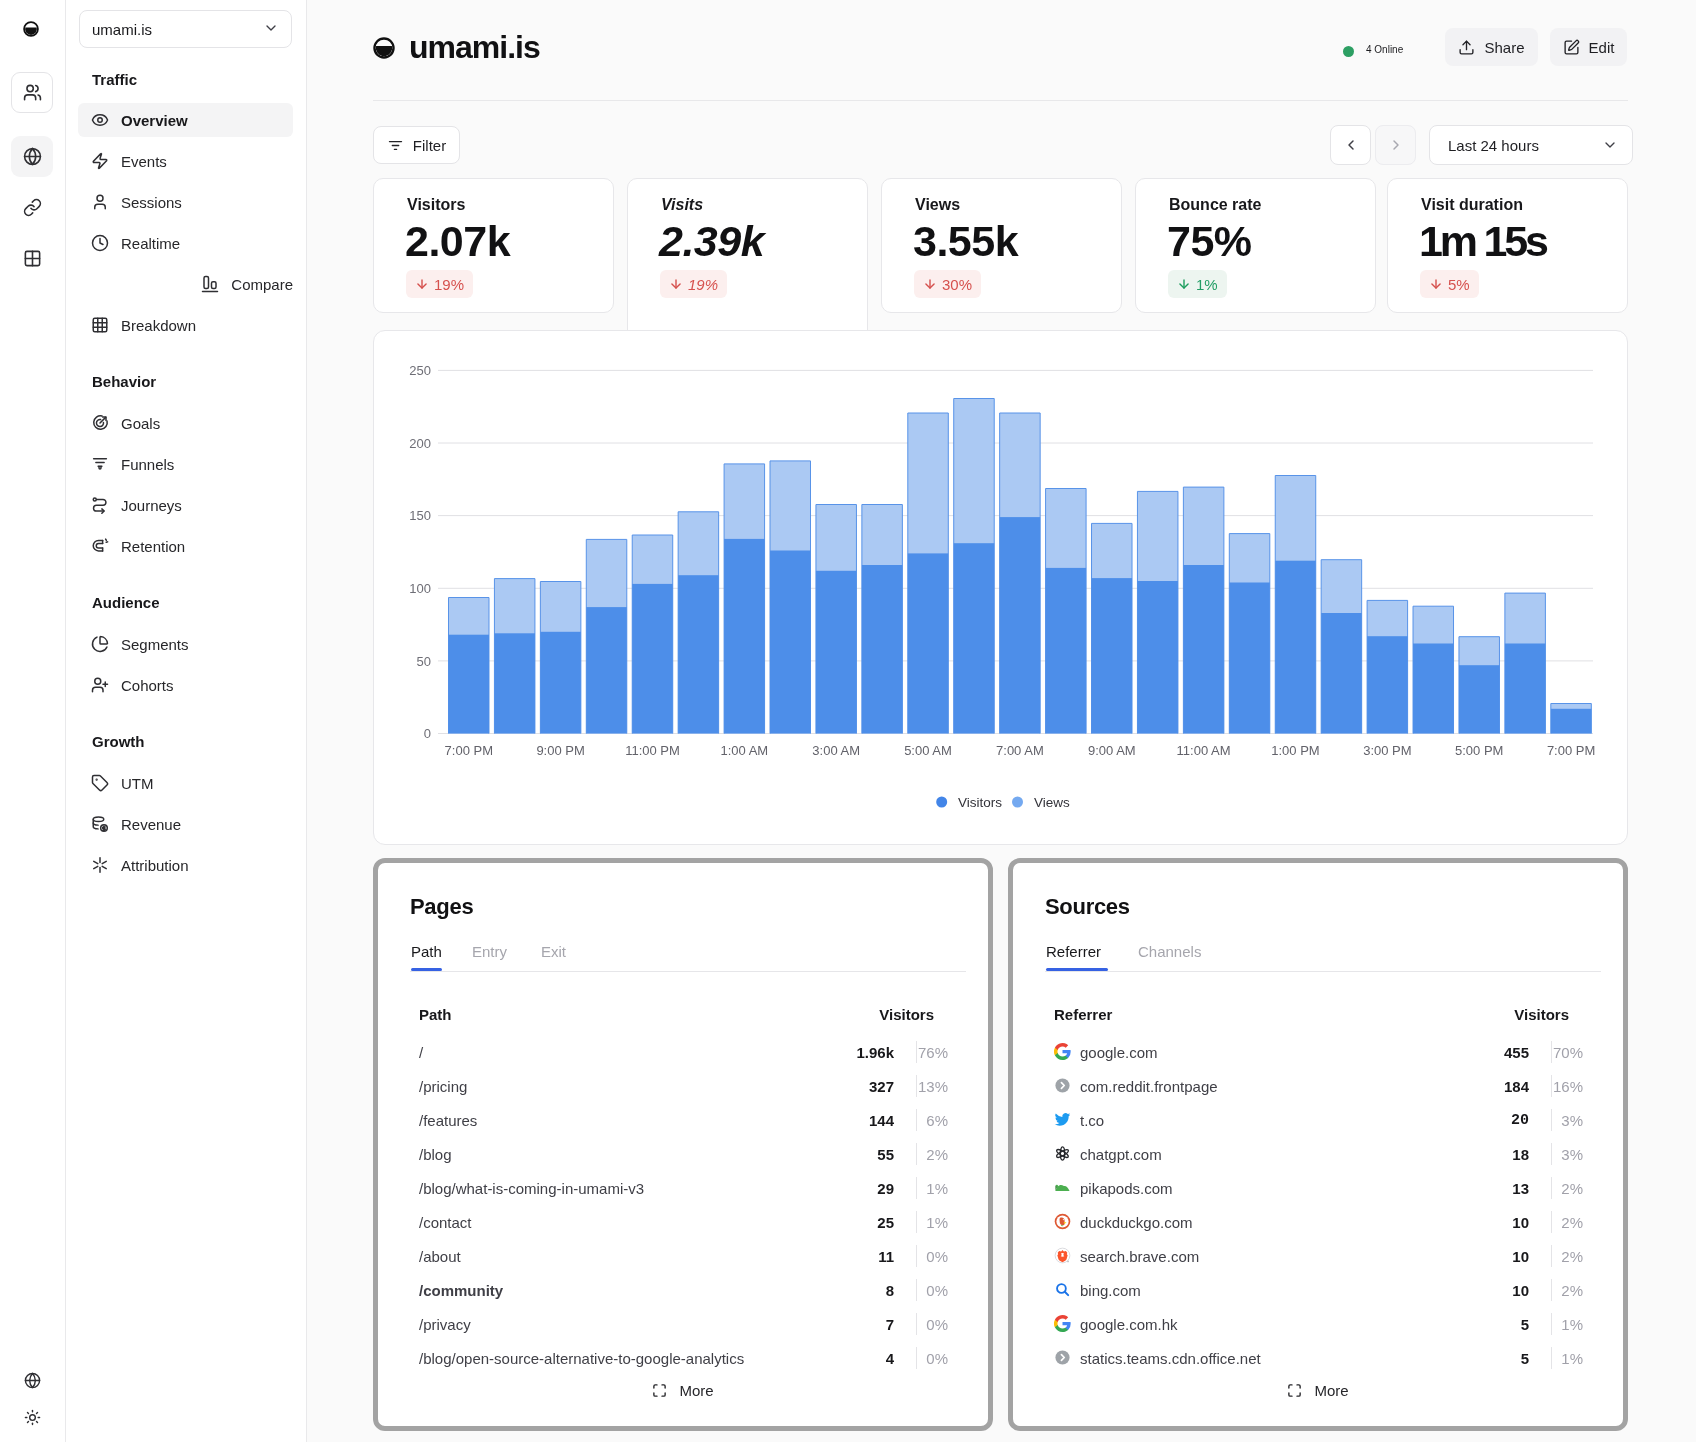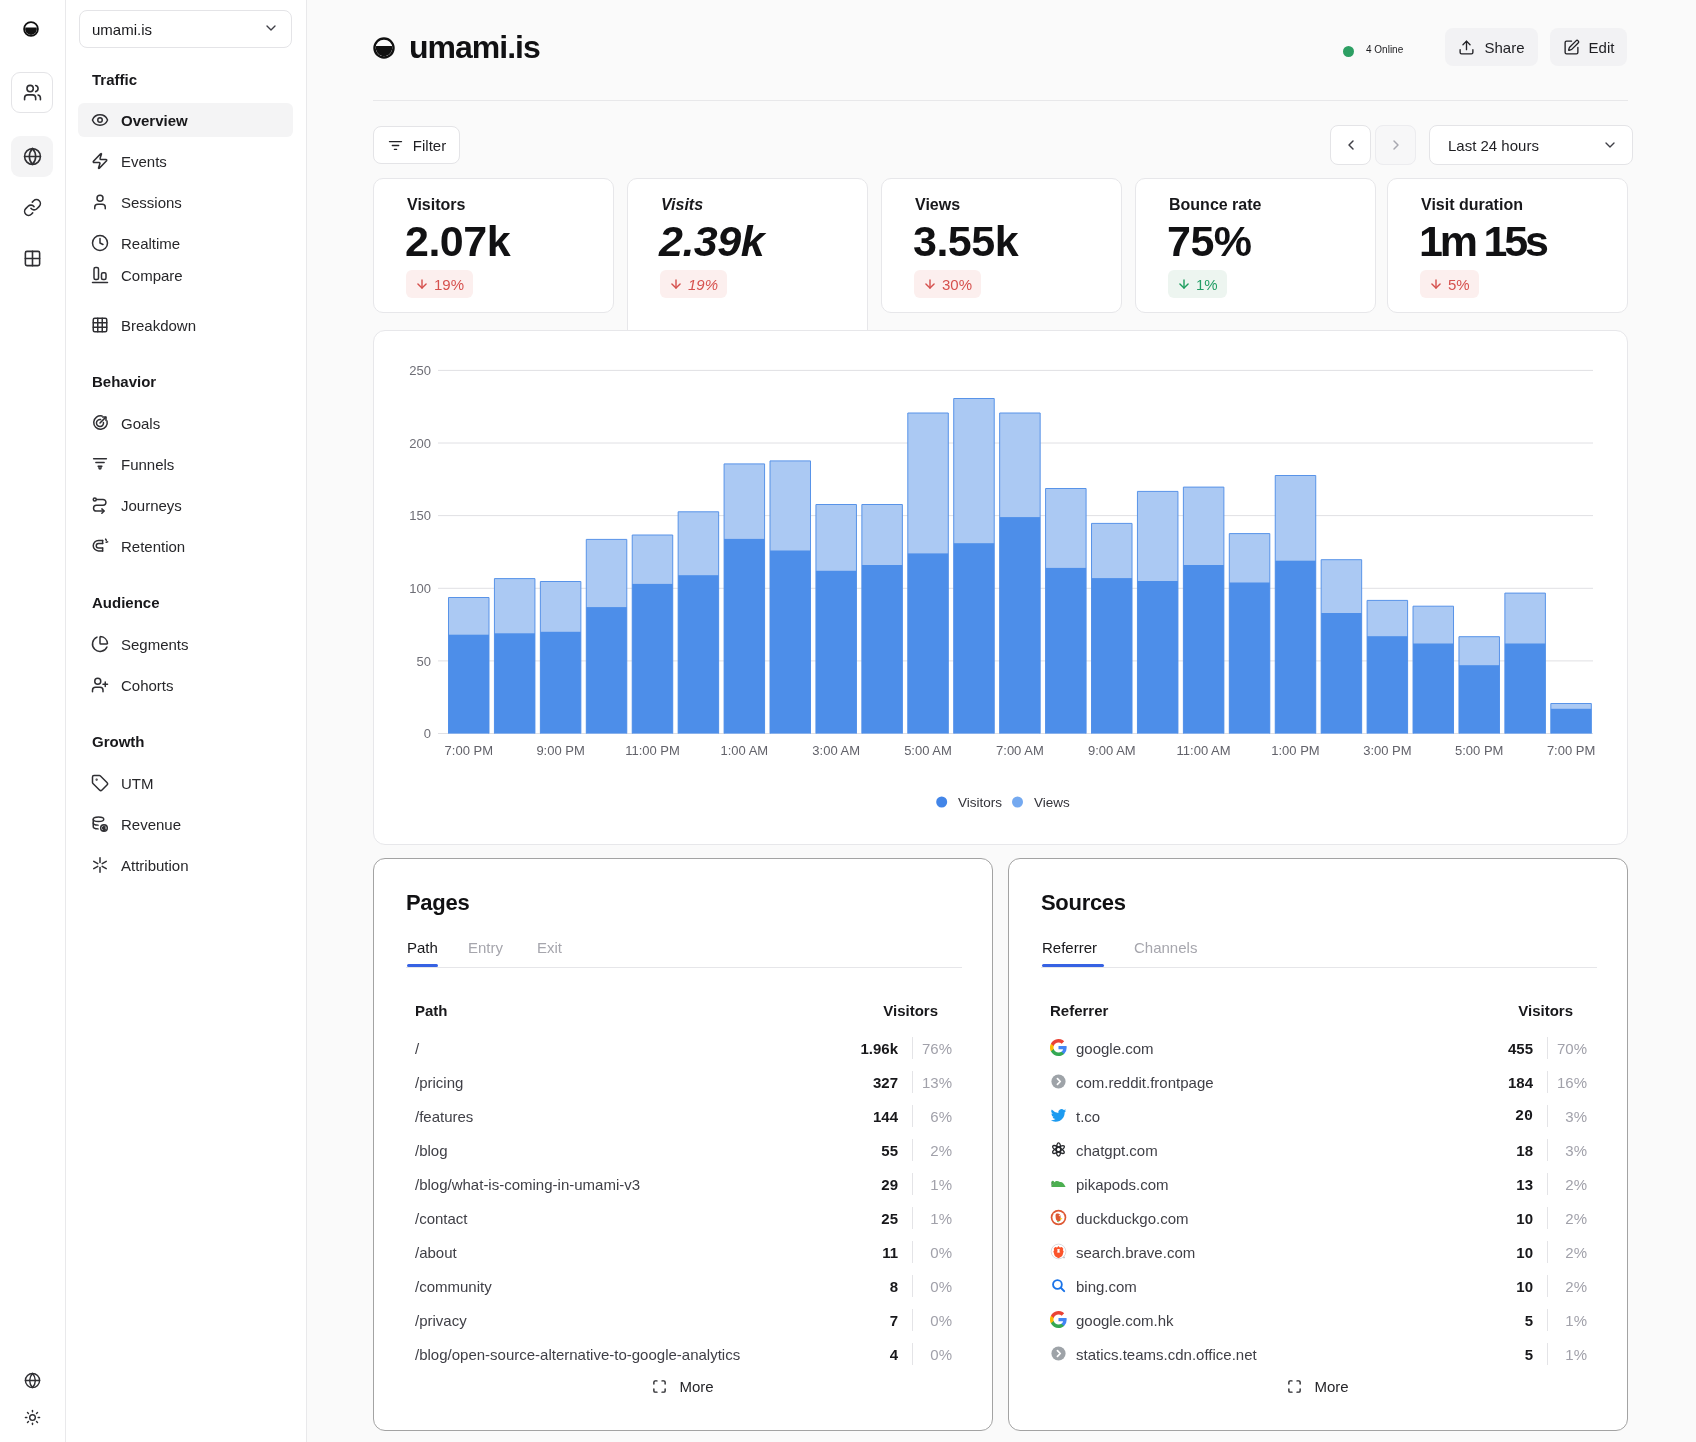--- a/index.html
+++ b/index.html
@@ -11,21 +11,21 @@
 .railbtn { position:absolute; width:42px; height:41px; border-radius:9px; display:flex; align-items:center; justify-content:center; }
 .rb-border { border:1px solid #e4e4e7; background:#fff; }
 .rb-gray { background:#f4f4f5; }
 .sel { position:absolute; left:13px; top:10px; width:213px; height:38px; border:1px solid #e4e4e7; border-radius:8px; background:#fff; display:flex; align-items:center; padding:0 12px; font-size:15px; color:#18181b; }
 .sel .cv { margin-left:auto; }
 .shead { position:absolute; left:26px; font-size:15px; font-weight:700; color:#18181b; }
 .nav { position:absolute; left:12px; width:215px; height:34px; border-radius:6px; display:flex; align-items:center; padding-left:13px; gap:12px; font-size:15px; color:#27272a; }
 .nav svg { flex:0 0 auto; }
 .nav.active { background:#f4f4f5; font-weight:700; color:#18181b; }
 .card { position:absolute; background:#fff; border:1px solid #e7e7ea; border-radius:10px; }
-.panel { position:absolute; background:#fff; border:1px solid #a3a3a3; border-radius:12px; top:858px; width:620px; height:573px;padding-left:42px; }
+.panel { position:absolute; background:#fff; border:5px solid #a3a3a3; border-radius:12px; top:858px; width:620px; height:573px;padding-left:42px; }
 .mlabel { position:absolute; left:33px; top:17px; font-size:16px; font-weight:700; color:#18181b; }
 .mvalue { position:absolute; left:31px; top:38px; font-size:43px; font-weight:700; letter-spacing:-0.5px; color:#111113; }
 .chip { position:absolute; left:32px; top:91px; height:28px; border-radius:6px; display:flex; align-items:center; padding:0 9px; gap:5px; font-size:15px; }
 .chip.red { background:#fcefee; color:#d6514e; }
 .chip.green { background:#edf5f0; color:#219d65; }
 .btn { display:flex; align-items:center; justify-content:center; border-radius:8px; font-size:15px; color:#1f1f23; }
 .gbtn { background:#f2f2f4; }
 .wbtn { background:#fff; border:1px solid #e4e4e7; }
 .ptitle { position:absolute; left:32px; top:31px; font-size:22px; letter-spacing:-0.3px; font-weight:700; color:#111113; }
 .tab { position:absolute; font-size:15px; top:80px; }
@@ -125,21 +125,21 @@
       </svg>
       <span>Sessions</span>
     </div>
     <div class="nav" style="top:226px;">
       <svg width="18" height="18" viewBox="0 0 24 24" fill="none" stroke="#2f2f33" stroke-width="2" stroke-linecap="round" stroke-linejoin="round">
         <circle cx="12" cy="12" r="10"></circle>
         <polyline points="12 6 12 12 16 14"></polyline>
       </svg>
       <span>Realtime</span>
     </div>
-    <div class="nav" style="top:258px;">
+    <div class="nav" style="top:267px;justify-content:flex-end;">
       <svg width="18" height="18" viewBox="0 0 24 24" fill="none" stroke="#2f2f33" stroke-width="2" stroke-linecap="round" stroke-linejoin="round">
         <rect width="6" height="16" x="4" y="2" rx="2"></rect>
         <rect width="6" height="9" x="14" y="9" rx="2"></rect>
         <path d="M22 22H2"></path>
       </svg>
       <span>Compare</span>
     </div>
     <div class="nav" style="top:308px;">
       <svg width="18" height="18" viewBox="0 0 24 24" fill="none" stroke="#2f2f33" stroke-width="2" stroke-linecap="round" stroke-linejoin="round">
         <rect width="18" height="18" x="3" y="3" rx="2"></rect>
@@ -451,21 +451,21 @@
     <div class="rowdiv" style="left:538px;top:314px;"></div>
     <div class="rowpct" style="right:40px;top:317px;">1%</div>
     <div class="rowtxt" style="left:41px;top:351px;">/contact</div>
     <div class="rowval" style="right:94px;top:351px;">25</div>
     <div class="rowdiv" style="left:538px;top:348px;"></div>
     <div class="rowpct" style="right:40px;top:351px;">1%</div>
     <div class="rowtxt" style="left:41px;top:385px;">/about</div>
     <div class="rowval" style="right:94px;top:385px;">11</div>
     <div class="rowdiv" style="left:538px;top:382px;"></div>
     <div class="rowpct" style="right:40px;top:385px;">0%</div>
-    <div class="rowtxt" style="left:41px;top:419px;">/community</div>
+    <div class="rowtxt" style="left:41px;top:419px;font-weight:bold;">/community</div>
     <div class="rowval" style="right:94px;top:419px;">8</div>
     <div class="rowdiv" style="left:538px;top:416px;"></div>
     <div class="rowpct" style="right:40px;top:419px;">0%</div>
     <div class="rowtxt" style="left:41px;top:453px;">/privacy</div>
     <div class="rowval" style="right:94px;top:453px;">7</div>
     <div class="rowdiv" style="left:538px;top:450px;"></div>
     <div class="rowpct" style="right:40px;top:453px;">0%</div>
     <div class="rowtxt" style="left:41px;top:487px;">/blog/open-source-alternative-to-google-analytics</div>
     <div class="rowval" style="right:94px;top:487px;">4</div>
     <div class="rowdiv" style="left:538px;top:484px;"></div>

